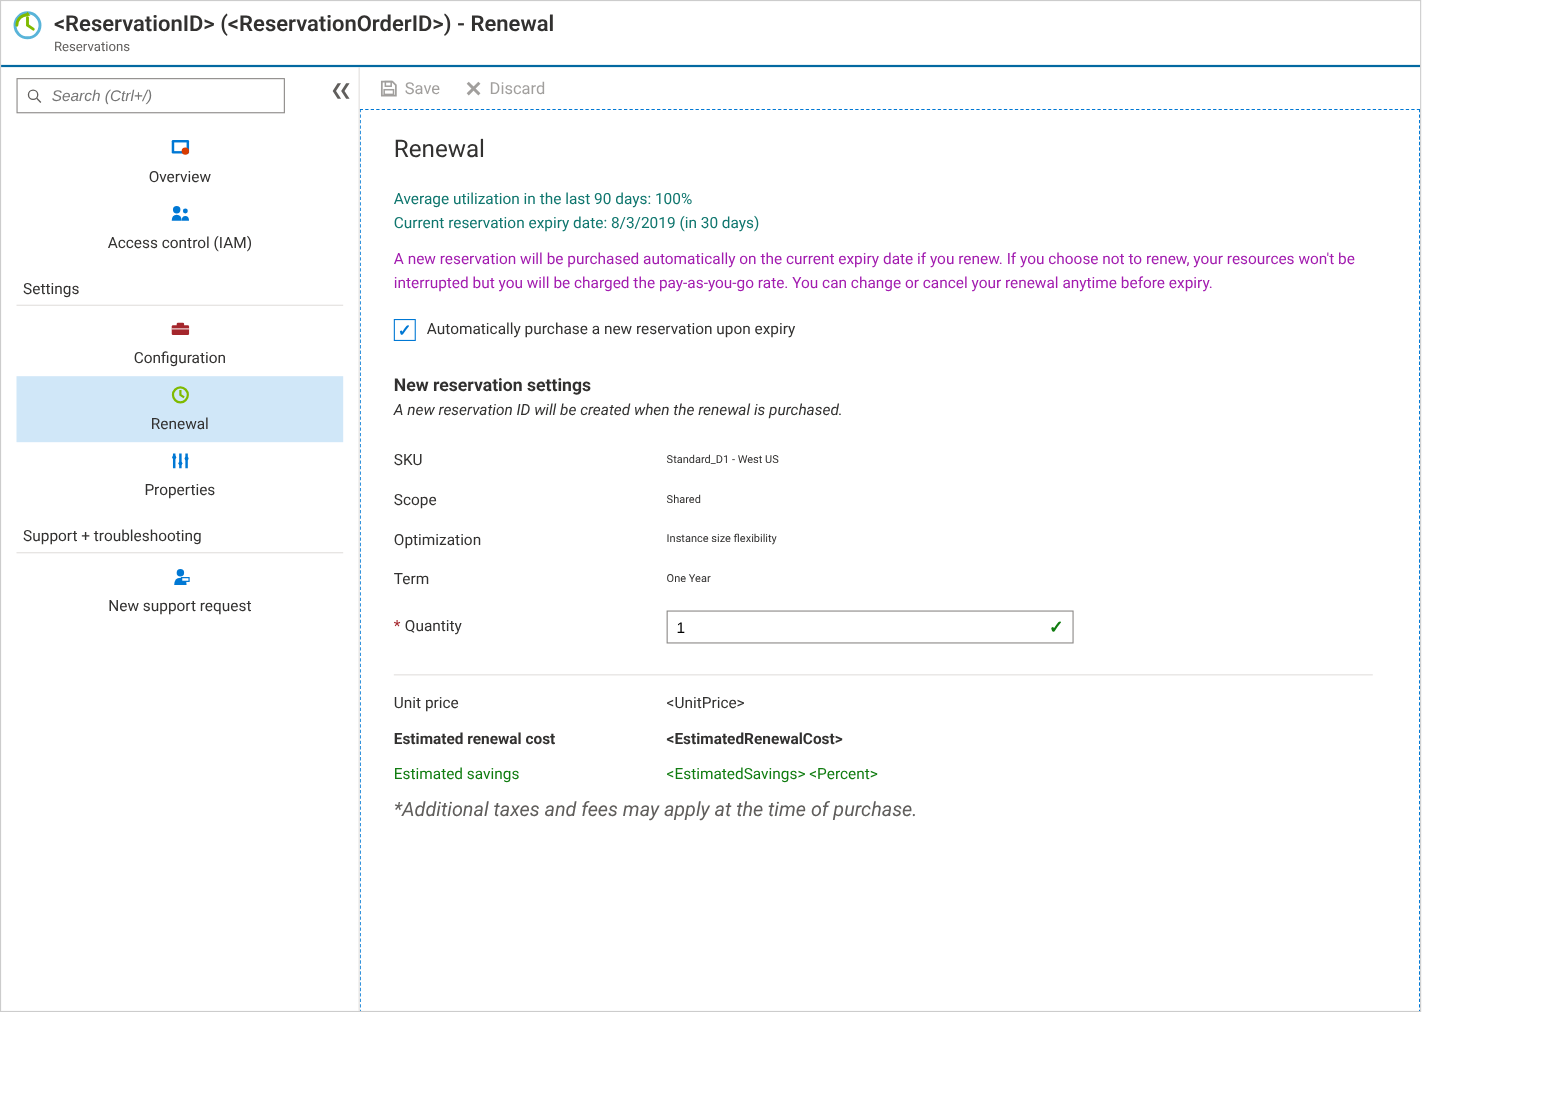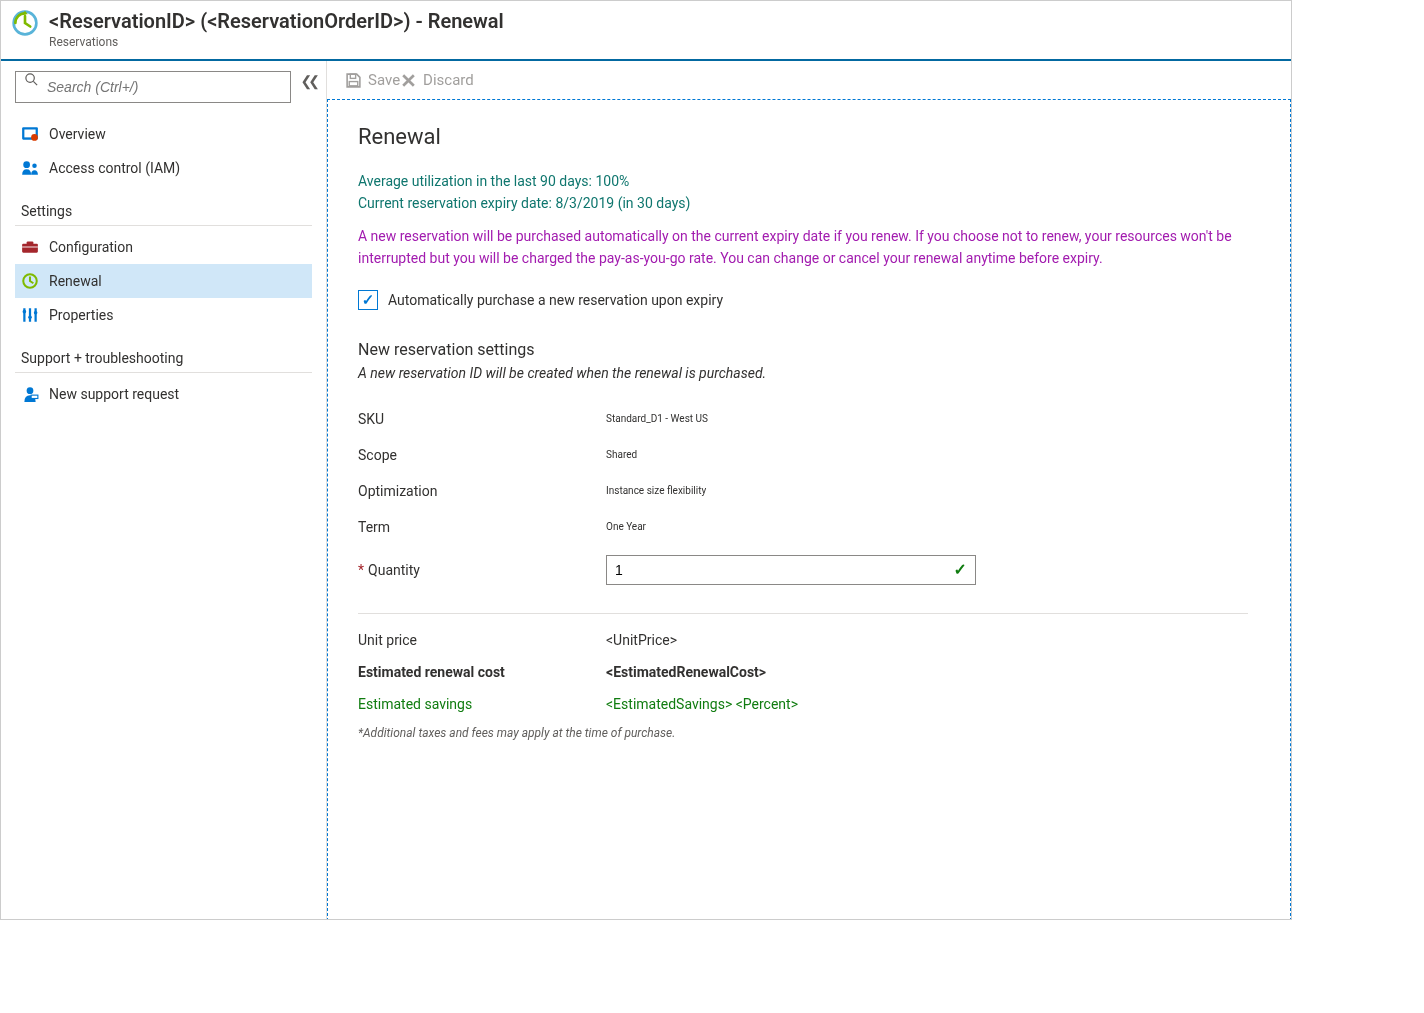--- a/index.html
+++ b/index.html
@@ -38,25 +38,26 @@
     position: absolute;
     top: 12px;
     right: 10px;
     color: #605e5c;
     font-size: 14px;
     cursor: pointer;
     letter-spacing: -4px;
   }
   .search-box {
     display: flex;
+    align-items: center;
     border: 1px solid #8a8886;
     height: 32px;
     padding: 0 8px;
     margin-bottom: 14px;
-    width: 276px;
+    width: 244px;
     gap: 8px;
   }
   .search-box input {
     border: none;
     outline: none;
     font-style: italic;
     font-size: 14px;
     color: #605e5c;
     flex: 1;
     background: transparent;
@@ -64,20 +65,21 @@
   .search-box svg { width: 15px; height: 15px; }
   .nav-item {
     display: flex;
     align-items: center;
     gap: 10px;
     padding: 8px 6px;
     cursor: pointer;
     font-size: 14px;
     color: #323130;
     border-radius: 0;
+    flex-direction: column;
   }
   .nav-item.selected {
     background: #d0e7f8;
   }
   .nav-item .icon { width: 18px; height: 18px; display: inline-flex; align-items: center; justify-content: center; }
   .nav-section-header {
     font-size: 14px;
     font-weight: 400;
     color: #323130;
     padding: 18px 6px 6px 6px;
@@ -87,20 +89,21 @@
   
   .main {
     flex: 1;
     display: flex;
     flex-direction: column;
     overflow: hidden;
   }
   .toolbar {
     display: flex;
     align-items: center;
+    gap: 22px;
     padding: 10px 18px;
     color: #a19f9d;
     font-size: 15px;
   }
   .toolbar-btn {
     display: flex;
     align-items: center;
     gap: 6px;
     cursor: pointer;
   }
@@ -122,21 +125,21 @@
   .desc { font-size: 14px; color: #a21caf; line-height: 1.6; margin: 14px 0 20px 0; max-width: 880px; }
   .checkbox-row { display: flex; align-items: center; gap: 10px; margin-bottom: 30px; }
   .checkbox {
     width: 20px; height: 20px;
     border: 1px solid #0078d4;
     display: inline-flex; align-items: center; justify-content: center;
     color: #0078d4;
     font-size: 15px;
     font-weight: bold;
   }
-  .section-sub { font-size: 16px; font-weight: 400; margin-bottom: 6px; }
+  .section-sub { font-size: 16px; font-weight: 700; margin-bottom: 6px; }
   .section-note { font-size: 14px; color: #323130; margin-bottom: 20px; font-style: italic; }
   .kv-row {
     display: flex;
     align-items: center;
     padding: 10px 0;
   }
   .kv-row .label { width: 248px; font-size: 14px; color: #323130; }
   .kv-row .value { font-size: 10px; color: #323130; }
   .kv-row .label .required { color: #a4262c; margin-right: 4px; }
   .qty-input-wrap {
@@ -156,21 +159,21 @@
     border: none;
     border-top: 1px solid #e1dfdd;
     margin: 18px 0 10px 0;
     max-width: 890px;
   }
   .price-row { display: flex; align-items: center; padding: 8px 0; }
   .price-row .plabel { width: 248px; font-size: 14px; }
   .price-row .pvalue { font-size: 14px; }
   .price-row.bold .plabel, .price-row.bold .pvalue { font-weight: 700; }
   .price-row.green .plabel, .price-row.green .pvalue { color: #107c10; }
-  .footnote { font-style: italic; color: #605e5c; font-size: 12px; margin-top: 6px; }
+  .footnote { font-style: italic; color: #605e5c; font-size: 18px; margin-top: 6px; }
 </style>
 </head>
 <body>
 
 <div class="header">
   <div class="header-icon">
     <svg viewBox="0 0 32 32">
       <circle cx="16" cy="16" r="13" fill="none" stroke="#59b4d9" stroke-width="3"></circle>
       <path d="M16 8 L16 16 L22 20" fill="none" stroke="#7fba00" stroke-width="3" stroke-linecap="round"></path>
       <path d="M5 16 A11 11 0 0 1 16 5" fill="none" stroke="#7fba00" stroke-width="3" stroke-linecap="round"></path>

